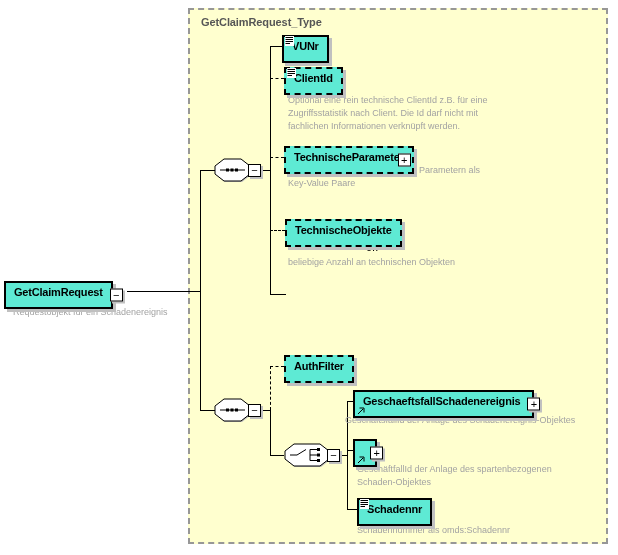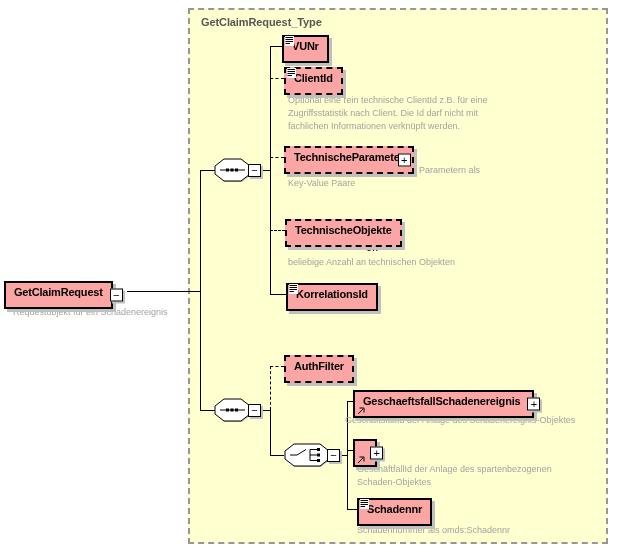--- a/index.html
+++ b/index.html
@@ -11,21 +11,21 @@
   .type-container{
     position:absolute;left:188px;top:8px;width:420px;height:536px;
     background:#ffffcf;border:2px dashed #979797;box-sizing:border-box;
   }
   .type-title{
     position:absolute;left:11px;top:6px;font-size:11px;font-weight:bold;color:#565656;
     letter-spacing:-0.1px;white-space:nowrap;
   }
   
   .elem{
-    position:absolute;background:#fca5a5;border:2px solid #000;box-sizing:border-box;
+    position:absolute;background:#5eead4;border:2px solid #000;box-sizing:border-box;
     font-size:11px;font-weight:bold;color:#000;letter-spacing:-0.2px;
     padding:3px 8px 3px 8px;white-space:nowrap;line-height:13px;height:28px;
     box-shadow:3px 3px 0 #c0c0c0;z-index:3;
   }
   .elem.optional{border-style:dashed;}
   .elem.with-ref{}
   .elem.with-plus-inner{padding-right:8px;}
   .elem.with-plus-outer{padding-right:12px;}
   
   .pm{
@@ -134,30 +134,20 @@
   <div class="card" style="left:390px;top:167px">0..∞</div>
   <div class="ann" style="left:288px;top:164px">beliebige Anzahl an technischen Parametern als
 Key-Value Paare</div>
 
   <div class="elem optional" style="left:285px;top:219px">
     <span>TechnischeObjekte</span>
   </div>
   <div class="card" style="left:366px;top:241px">0..∞</div>
   <div class="ann" style="left:288px;top:256px">beliebige Anzahl an technischen Objekten</div>
 
-  <div class="elem" style="left:286px;top:283px">
-    <span class="licon"><svg width="9" height="10" viewBox="0 0 9 10">
-          <rect x="0" y="0" width="9" height="10" fill="#fff"></rect>
-          <line x1="0.5" y1="1.5" x2="8" y2="1.5" stroke="#000"></line>
-          <line x1="0.5" y1="3.5" x2="8" y2="3.5" stroke="#000"></line>
-          <line x1="0.5" y1="5.5" x2="8" y2="5.5" stroke="#000"></line>
-          <line x1="0.5" y1="7.5" x2="5" y2="7.5" stroke="#000"></line>
-        </svg></span>
-    <span>KorrelationsId</span>
-  </div>
 
   <div class="octa" style="left:214px;top:398px">
     <svg width="37" height="24" viewBox="0 0 37 24">
       <path d="M12 3 L29 3 L38 10 L38 18 L29 25 L12 25 L3 18 L3 10 Z" fill="#c0c0c0" transform="translate(-1,-1)"></path>
       <path d="M10 1 L27 1 L36 8 L36 16 L27 23 L10 23 L1 16 L1 8 Z" fill="#fff" stroke="#000"></path>
       <line x1="6" y1="12" x2="31" y2="12" stroke="#000"></line>
       <rect x="12" y="10.5" width="3" height="3" fill="#000"></rect>
       <rect x="16.5" y="10.5" width="3" height="3" fill="#000"></rect>
       <rect x="21" y="10.5" width="3" height="3" fill="#000"></rect>
     </svg>

